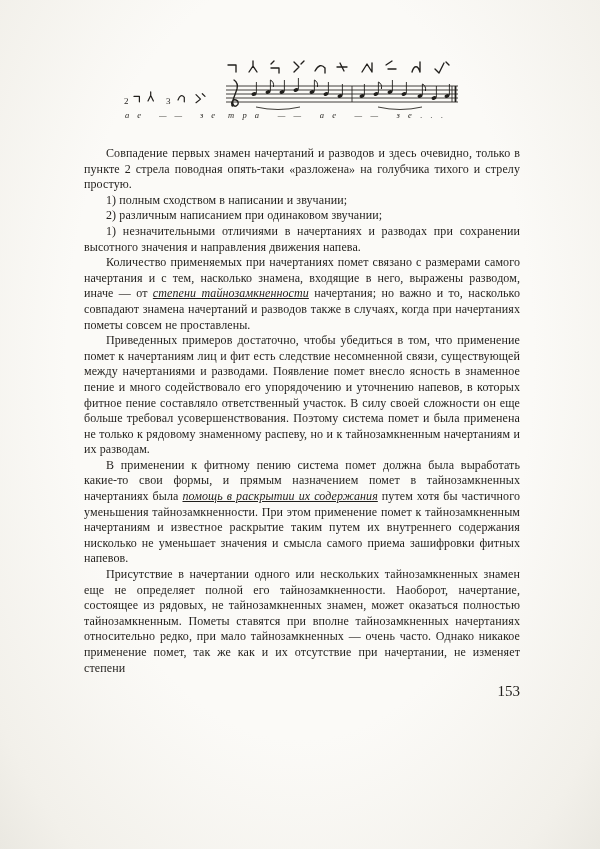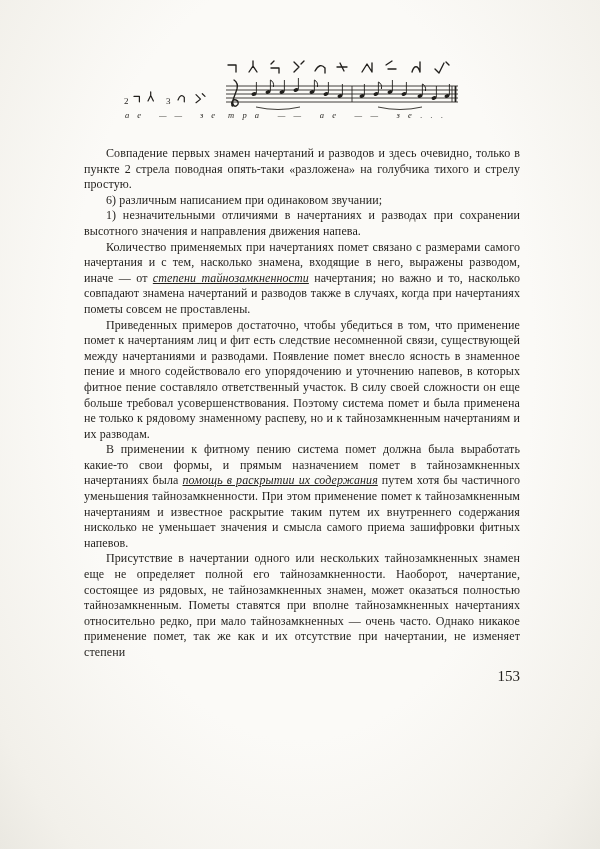--- a/index.html
+++ b/index.html
@@ -161,21 +161,22 @@
         <path d="M256,51 Q278,56 300,51" stroke="#2a2824" stroke-width="0.9" fill="none"></path>
       </g>
 
       <text class="lyric" x="3" y="62" textLength="90" lengthAdjust="spacing">ае —— зе</text>
       <text class="lyric" x="106" y="62" textLength="215" lengthAdjust="spacing">тра —— ае —— зе...</text>
     </svg>
   </div>
 
   <div class="text-block" id="body-text">
       <p class="para"><span>Совпадение первых знамен начертаний и разводов и здесь очевидно, только в пункте 2 стрела поводная опять-таки «разложена» на голубчика тихого и стрелу простую.</span></p>
-      <p class="para"><span>6) различным написанием при одинаковом звучании;</span></p>
+      <p class="para"><span>1) полным сходством в написании и звучании;</span></p>
+      <p class="para"><span>2) различным написанием при одинаковом звучании;</span></p>
       <p class="para"><span>1) незначительными отличиями в начертаниях и разводах при сохранении высотного значения и направления движения напева.</span></p>
       <p class="para"><span>Количество применяемых при начертаниях помет связано с размерами самого начертания и с тем, насколько знамена, входящие в него, выражены разводом, иначе — от </span><span class="it">степени тайнозамкненности</span><span> начертания; но важно и то, насколько совпадают знамена начертаний и разводов также в случаях, когда при начертаниях пометы совсем не проставлены.</span></p>
       <p class="para"><span>Приведенных примеров достаточно, чтобы убедиться в том, что применение помет к начертаниям лиц и фит есть следствие несомненной связи, существующей между начертаниями и разводами. Появление помет внесло ясность в знаменное пение и много содействовало его упорядочению и уточнению напевов, в которых фитное пение составляло ответственный участок. В силу своей сложности он еще больше требовал усовершенствования. Поэтому система помет и была применена не только к рядовому знаменному распеву, но и к тайнозамкненным начертаниям и их разводам.</span></p>
       <p class="para"><span>В применении к фитному пению система помет должна была выработать какие-то свои формы, и прямым назначением помет в тайнозамкненных начертаниях была </span><span class="it">помощь в раскрытии их содержания</span><span> путем хотя бы частичного уменьшения тайнозамкненности. При этом применение помет к тайнозамкненным начертаниям и известное раскрытие таким путем их внутреннего содержания нисколько не уменьшает значения и смысла самого приема зашифровки фитных напевов.</span></p>
       <p class="para"><span>Присутствие в начертании одного или нескольких тайнозамкненных знамен еще не определяет полной его тайнозамкненности. Наоборот, начертание, состоящее из рядовых, не тайнозамкненных знамен, может оказаться полностью тайнозамкненным. Пометы ставятся при вполне тайнозамкненных начертаниях относительно редко, при мало тайнозамкненных — очень часто. Однако никакое применение помет, так же как и их отсутствие при начертании, не изменяет степени</span></p>
     </div>
 
   <div class="page-number">153</div>
 
 </div>

